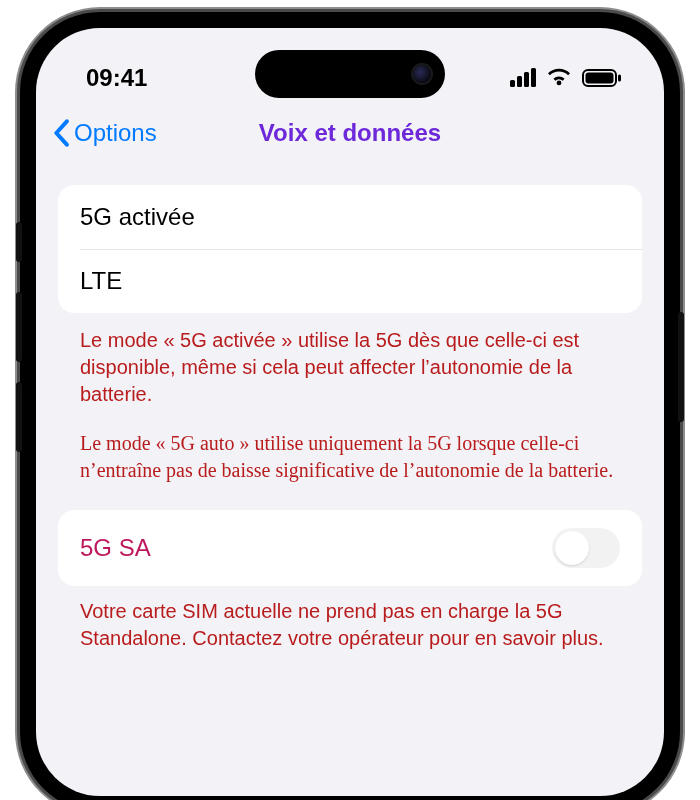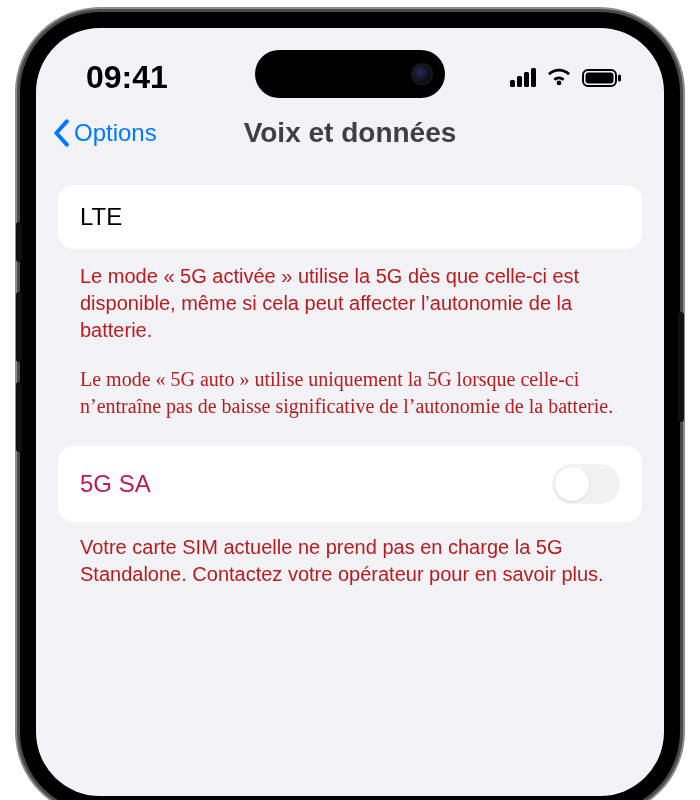--- a/index.html
+++ b/index.html
@@ -58,21 +58,21 @@
       border-radius: 50%;
       background: radial-gradient(circle at 40% 40%, #2a2a55, #0a0a15 70%);
       box-shadow: 0 0 0 2px #1a1a1a;
     }
     .status-bar {
       height: 75px;
       display: flex;
       align-items: center;
       justify-content: space-between;
       padding: 24px 42px 0 50px;
-      font-size: 32px;
+      font-size: 24px;
       font-weight: 600;
       color: #000;
     }
     .status-right { display: flex; align-items: center; gap: 10px; }
     .cell-bars { display: flex; align-items: flex-end; gap: 2px; }
     .cell-bars span { width: 5px; background:#000; border-radius: 1.5px; }
     .cell-bars span:nth-child(1){height:7px;} .cell-bars span:nth-child(2){height:11px;}
     .cell-bars span:nth-child(3){height:15px;} .cell-bars span:nth-child(4){height:19px;}
     .nav-bar {
       height: 60px;
@@ -85,21 +85,21 @@
     .nav-back {
       position: absolute;
       left: 16px;
       display: flex;
       align-items: center;
       color: #007aff;
       font-size: 24px;
       gap: 4px;
     }
     .nav-back svg { width: 18px; height: 28px; }
-    .nav-title { font-size: 28px; font-weight: 600; color: #404040; }
+    .nav-title { font-size: 24px; font-weight: 600; color: #6d28d9; }
     .content { padding: 22px 22px 0; }
     .group {
       background: #fff;
       border-radius: 16px;
       overflow: hidden;
     }
     .row {
       display: flex;
       align-items: center;
       justify-content: space-between;
@@ -179,20 +179,23 @@
           <path d="M12 2 3 12l9 10" fill="none" stroke="#007aff" stroke-width="3.4" stroke-linecap="round" stroke-linejoin="round"></path>
         </svg>
         <span>Options</span>
       </div>
       <div class="nav-title">Voix et données</div>
     </div>
 
     <div class="content">
       <div class="group">
         <div class="row">
+          <span>5G activée</span>
+        </div>
+        <div class="row">
           <span>LTE</span>
         </div>
       </div>
 
       <div class="footer">
         <p>Le mode « 5G activée » utilise la 5G dès que celle-ci est disponible, même si cela peut affecter l’autonomie de la batterie.</p>
         <p>Le mode « 5G auto » utilise uniquement la 5G lorsque celle-ci n’entraîne pas de baisse significative de l’autonomie de la batterie.</p>
       </div>
 
       <div class="group group2">

